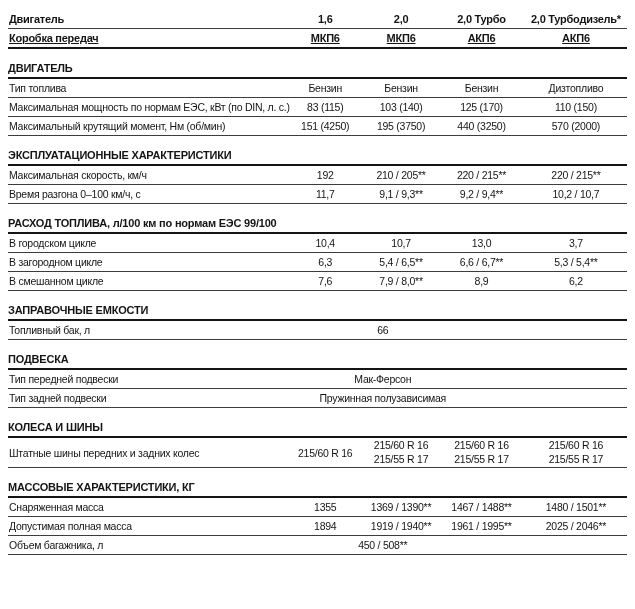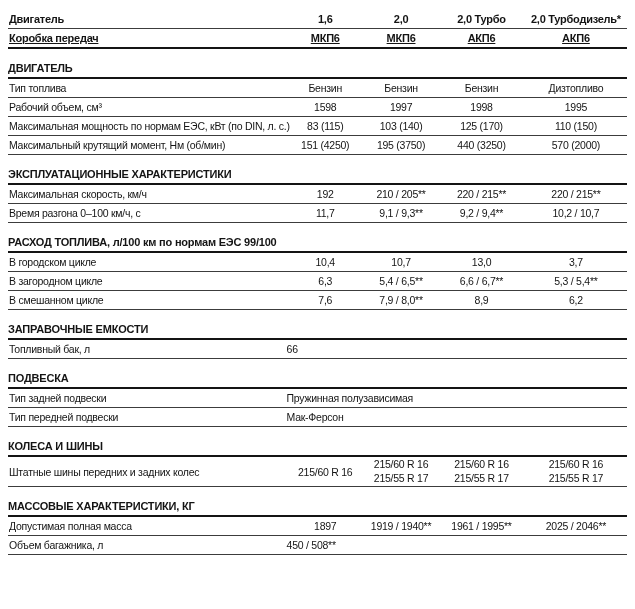--- a/index.html
+++ b/index.html
@@ -16,21 +16,21 @@
   col.c2 { width:12%; }
   col.c3 { width:14%; }
   col.c4 { width:16.5%; }
   td {
     font-size:10.5px; letter-spacing:-0.25px;
     height:16px; padding:1px 0; vertical-align:middle;
   }
   td.label { text-align:left; padding-left:1px; white-space:nowrap; overflow:visible; }
   td.val { text-align:center; white-space:nowrap; }
   td.multi { white-space:pre-line; line-height:1.3; }
-  td.span-val { text-align:left; padding-right:148px; }
+  td.span-val { text-align:center; padding-right:148px; }
   tr.rule > td { border-bottom:1px solid #3c3c3c; }
   tr.rule-thick > td { border-bottom:2.5px solid #141414;text-decoration:underline; }
   tr.hdr > td { font-weight:bold; font-size:11px; }
   .section-title {
     font-weight:bold; font-size:11px; letter-spacing:-0.2px;
     margin-top:13px; padding-bottom:3px;
     border-bottom:2px solid #141414;
   }
 </style>
 </head>
@@ -74,27 +74,20 @@
       </colgroup>
       <tbody>
         <tr class="rule">
           <td class="label">Тип топлива</td>
           <td class="val">Бензин</td>
           <td class="val">Бензин</td>
           <td class="val">Бензин</td>
           <td class="val">Дизтопливо</td>
         </tr>
         <tr class="rule">
-          <td class="label">Рабочий объем, см³</td>
-          <td class="val">1598</td>
-          <td class="val">1997</td>
-          <td class="val">1998</td>
-          <td class="val">1995</td>
-        </tr>
-        <tr class="rule">
           <td class="label">Максимальная мощность по нормам ЕЭС, кВт (по DIN, л. с.)</td>
           <td class="val">83 (115)</td>
           <td class="val">103 (140)</td>
           <td class="val">125 (170)</td>
           <td class="val">110 (150)</td>
         </tr>
         <tr class="rule">
           <td class="label">Максимальный крутящий момент, Нм (об/мин)</td>
           <td class="val">151 (4250)</td>
           <td class="val">195 (3750)</td>
@@ -182,26 +175,26 @@
     <table class="spec">
       <colgroup>
         <col class="c0">
         <col class="c1">
         <col class="c2">
         <col class="c3">
         <col class="c4">
       </colgroup>
       <tbody>
         <tr class="rule">
+          <td class="label">Тип передней подвески</td>
+          <td class="val span-val" colspan="4">Мак-Ферсон</td>
+        </tr>
+        <tr class="rule">
           <td class="label">Тип задней подвески</td>
           <td class="val span-val" colspan="4">Пружинная полузависимая</td>
-        </tr>
-        <tr class="rule">
-          <td class="label">Тип передней подвески</td>
-          <td class="val span-val" colspan="4">Мак-Ферсон</td>
         </tr>
       </tbody>
     </table>
     <div class="section-title">КОЛЕСА И ШИНЫ</div>
     <table class="spec">
       <colgroup>
         <col class="c0">
         <col class="c1">
         <col class="c2">
         <col class="c3">
@@ -224,22 +217,29 @@
     <table class="spec">
       <colgroup>
         <col class="c0">
         <col class="c1">
         <col class="c2">
         <col class="c3">
         <col class="c4">
       </colgroup>
       <tbody>
         <tr class="rule">
+          <td class="label">Снаряженная масса</td>
+          <td class="val">1355</td>
+          <td class="val">1369 / 1390**</td>
+          <td class="val">1467 / 1488**</td>
+          <td class="val">1480 / 1501**</td>
+        </tr>
+        <tr class="rule">
           <td class="label">Допустимая полная масса</td>
-          <td class="val">1897</td>
+          <td class="val">1894</td>
           <td class="val">1919 / 1940**</td>
           <td class="val">1961 / 1995**</td>
           <td class="val">2025 / 2046**</td>
         </tr>
         <tr class="rule">
           <td class="label">Объем багажника, л</td>
           <td class="val span-val" colspan="4">450 / 508**</td>
         </tr>
       </tbody>
     </table>

